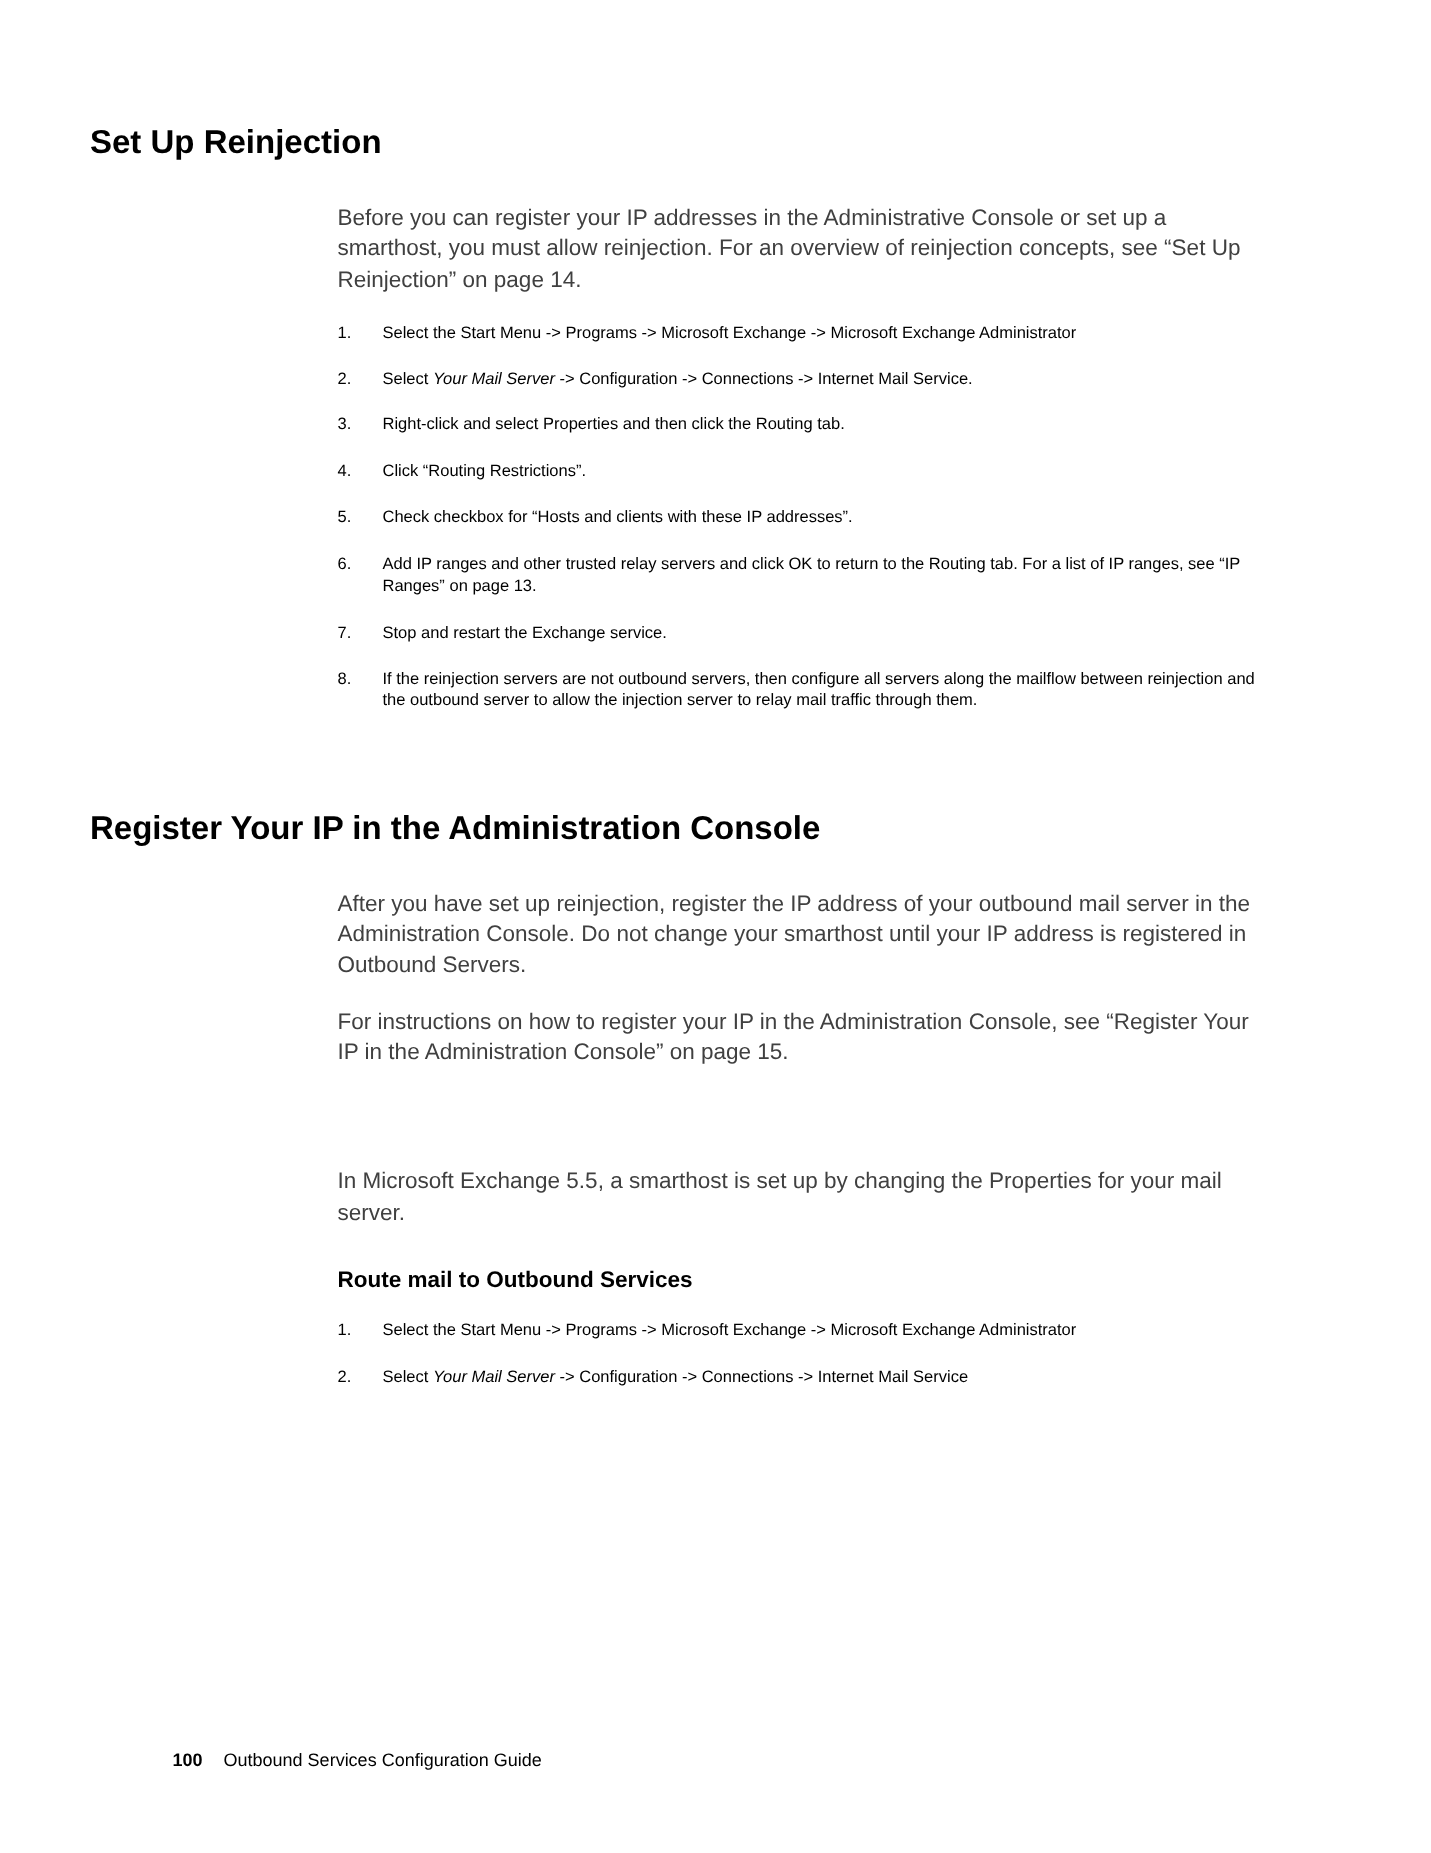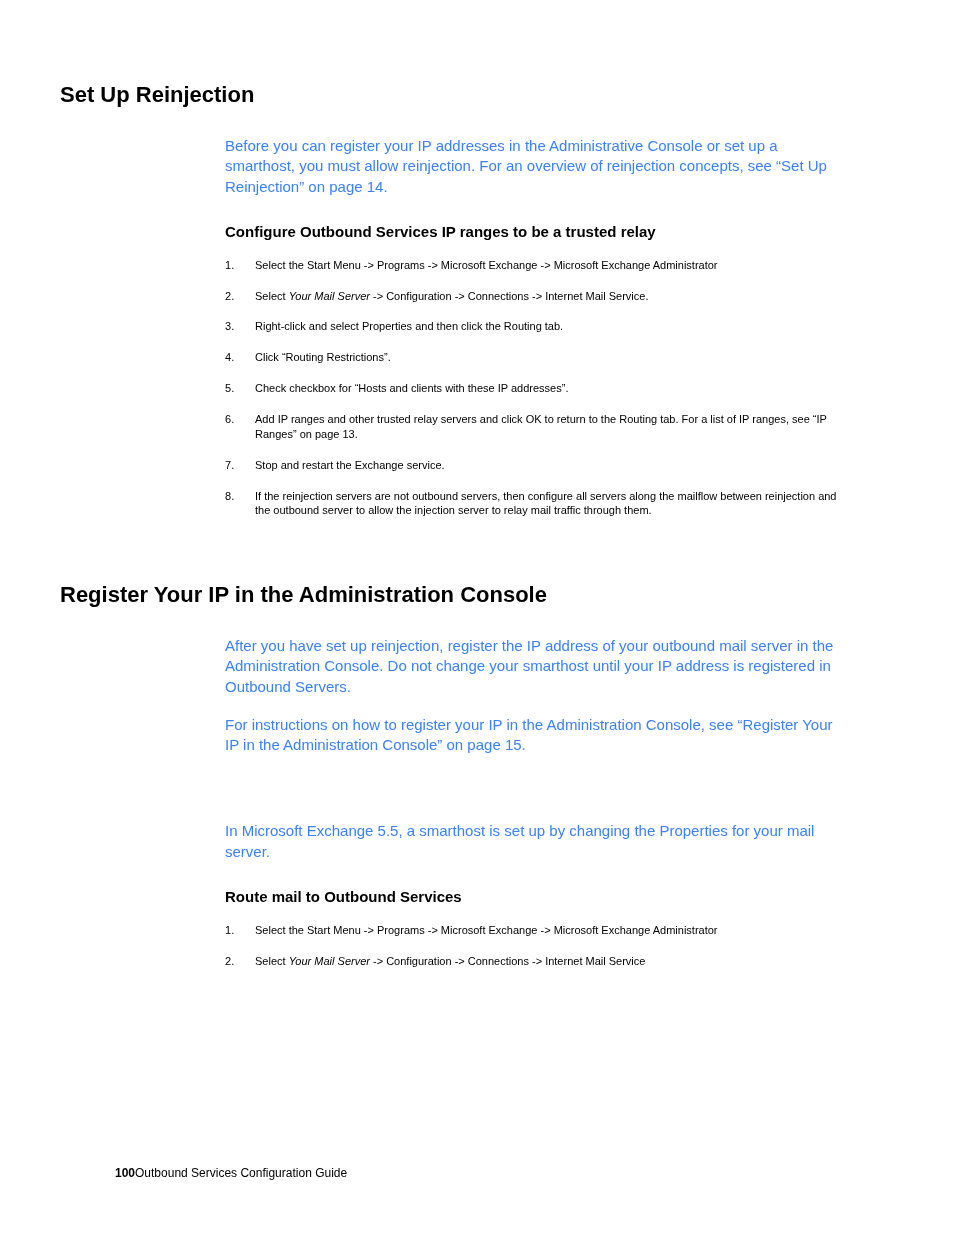--- a/index.html
+++ b/index.html
@@ -25,21 +25,21 @@
       margin-bottom: 28px;
       letter-spacing: 0px;
     }
     .indented-content {
       margin-left: 165px;
       margin-right: 0px;
     }
     p.paragraph {
       font-size: 15px;
       line-height: 1.35;
-      color: #3b82f6;
+      color: #404040;
       margin-bottom: 18px;
     }
     p.subheading {
       font-size: 15px;
       font-weight: bold;
       color: #000000;
       margin-top: 26px;
       margin-bottom: 18px;
     }
     ol.numbered-list {
@@ -71,31 +71,31 @@
     }
     .footer {
       position: absolute;
       bottom: 55px;
       left: 115px;
       font-size: 12px;
       color: #000000;
     }
     .footer .page-number {
       font-weight: bold;
+      margin-right: 14px;
     }
   </style>
 </head>
 <body>
 
 <div class="page">
 
   <h2 class="section-heading">Set Up Reinjection</h2>
   <div class="indented-content">
     <p class="paragraph">Before you can register your IP addresses in the Administrative Console or set up a smarthost, you must allow reinjection. For an overview of reinjection concepts, see “Set Up Reinjection” on page 14.</p>
-    <p class="subheading">Configure Outbound Services IP ranges to be a trusted relay</p>
     <ol class="numbered-list">
       <li>Select the Start Menu -&gt; Programs -&gt; Microsoft Exchange -&gt; Microsoft Exchange Administrator</li>
       <li><span>Select </span><span class="italic">Your Mail Server</span><span> -&gt; Configuration -&gt; Connections -&gt; Internet Mail Service.</span></li>
       <li>Right-click and select Properties and then click the Routing tab.</li>
       <li>Click “Routing Restrictions”.</li>
       <li>Check checkbox for “Hosts and clients with these IP addresses”.</li>
       <li>Add IP ranges and other trusted relay servers and click OK to return to the Routing tab. For a list of IP ranges, see “IP Ranges” on page 13.</li>
       <li>Stop and restart the Exchange service.</li>
       <li>If the reinjection servers are not outbound servers, then configure all servers along the mailflow between reinjection and the outbound server to allow the injection server to relay mail traffic through them.</li>
     </ol>

